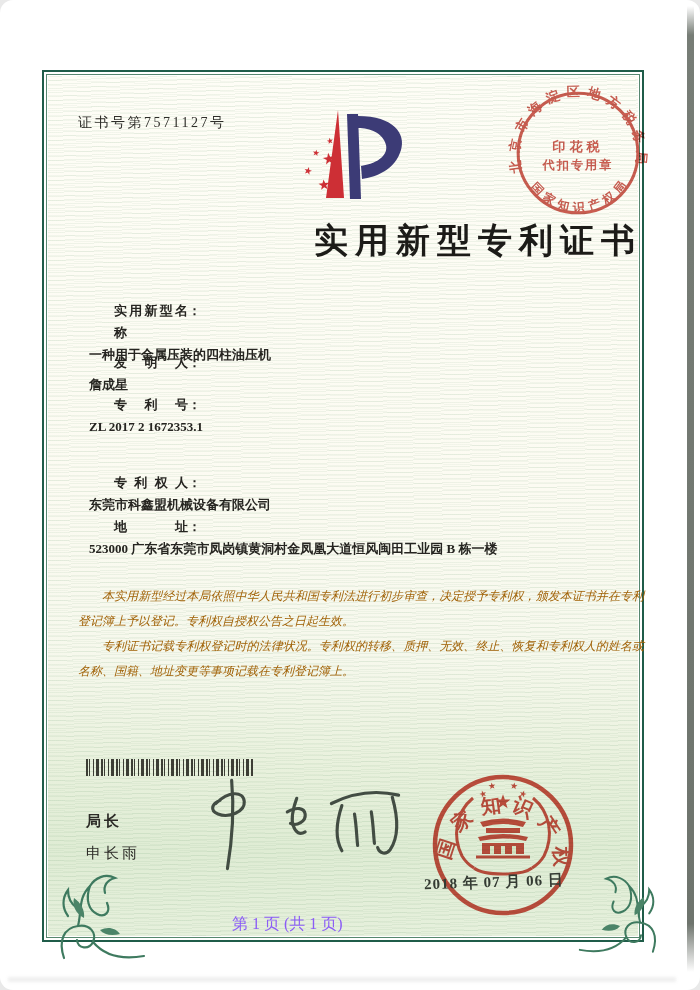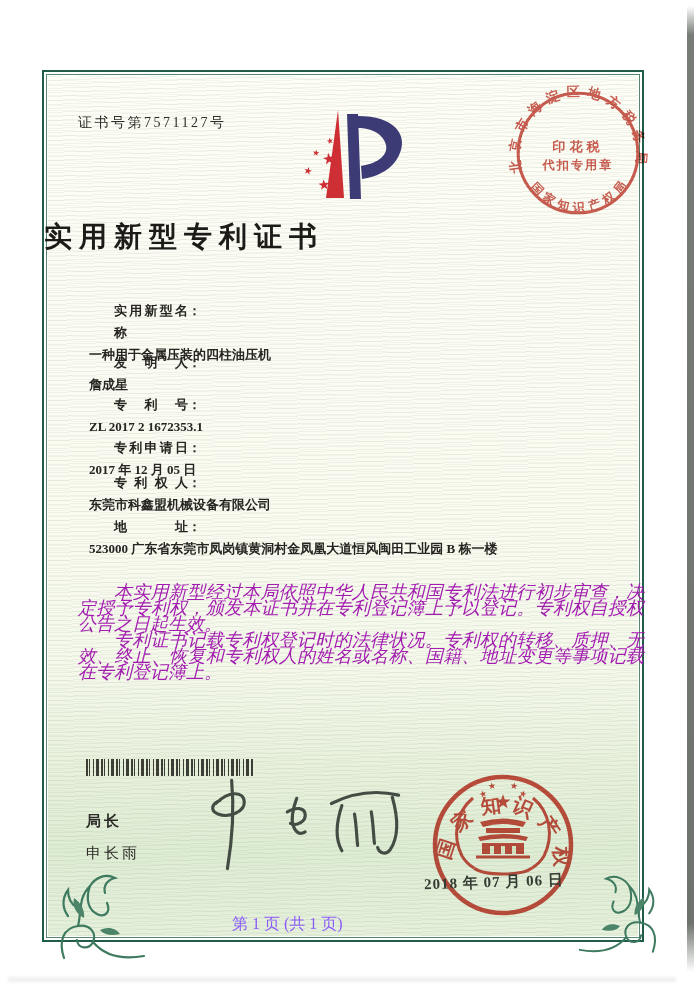--- a/index.html
+++ b/index.html
@@ -1,47 +1,47 @@
 <!DOCTYPE html>
 <html><head>
 <meta charset="utf-8">
 <style>
   html,body{margin:0;padding:0;background:#e9e9e9;}
   .page{
     position:relative;width:700px;height:990px;background:#ffffff;overflow:hidden;
-    font-family:"Liberation Serif","DejaVu Serif",serif;color:#2b2a26;
+    font-family:"Liberation Serif","DejaVu Serif",serif;color:#2b2a26;border-radius:13px;
   }
   
   .scan-edge-right{position:absolute;left:687px;top:6px;width:7px;height:966px;
     background:linear-gradient(180deg,rgba(90,95,90,0) 0%,#777d76 3%,#6e746d 95%,rgba(90,95,90,0) 100%);}
   .scan-shadow-bottom{position:absolute;left:8px;bottom:8px;width:668px;height:5px;
     background:rgba(100,100,95,.10);filter:blur(1.5px);}
   
   .frame{position:absolute;left:42px;top:70px;width:602px;height:872px;
     border:2.5px solid #1f5c49;box-sizing:border-box;}
   .frame::before{content:"";position:absolute;inset:2px;border:1.5px solid #57876f;pointer-events:none;}
   
   .paper{position:absolute;inset:4px;
     background:
       repeating-linear-gradient(178deg,rgba(110,160,115,0.10) 0 1px,rgba(255,255,255,0) 1px 4px),
       repeating-linear-gradient(2deg,rgba(110,160,115,0.07) 0 1px,rgba(255,255,255,0) 1px 5px),
       linear-gradient(180deg,#fefdf6 0%,#fcfbf2 48%,#f6f8ec 68%,#e9f1dd 80%,#dfecd4 90%,#e6f0dc 100%);}
   .layer{position:absolute;inset:0;}
   .cert-no{position:absolute;left:34px;top:42px;font-size:14px;letter-spacing:2.5px;color:#2e2d29;}
-  .title{position:absolute;left:0;top:146px;width:100%;text-align:left;
-    font-size:28px;font-weight:bold;letter-spacing:7px;color:#1c1b18;}
+  .title{position:absolute;left:0;top:146px;width:100%;text-align:right;
+    font-size:34px;font-weight:bold;letter-spacing:7px;color:#1c1b18;}
   
   .row{position:absolute;left:34px;font-size:13px;line-height:22px;color:#262521;font-weight:bold;}
   .lab-chars{display:inline-block;width:74px;text-align:justify;text-align-last:justify;vertical-align:top;margin-left:36px;}
   .colon{display:inline-block;vertical-align:top;}
   .val{display:inline-block;vertical-align:top;margin-left:11px;width:452px;}
   .pair2{position:absolute;left:284px;top:0;white-space:nowrap;}
   
-  .paras{position:absolute;left:34px;top:512px;width:566px;font-size:18px;line-height:16px;
-    color:#a21caf;font-style:italic;text-align:justify;}
+  .paras{position:absolute;left:34px;top:512px;width:566px;font-size:12px;line-height:25px;
+    color:#a16207;font-style:italic;text-align:justify;}
   .paras p{margin:0;text-indent:2em;}
   .barcode{position:absolute;left:42px;top:687px;width:168px;height:17px;opacity:.88;
     background:repeating-linear-gradient(90deg,#26261f 0 2px,transparent 2px 3px,#26261f 3px 4px,
       transparent 4px 7px,#26261f 7px 8px,transparent 8px 10px,#26261f 10px 13px,transparent 13px 15px);}
   .director-title{position:absolute;left:42px;top:740px;font-size:15px;letter-spacing:3px;color:#2c2b27;font-weight:bold;}
   .director-name{position:absolute;left:42px;top:772px;font-size:15px;letter-spacing:3px;color:#2c2b27;font-weight:normal;}
   .sig-svg{position:absolute;left:148px;top:700px;}
   .seal-svg{position:absolute;left:374px;top:688px;mix-blend-mode:multiply;}
   .taxstamp-svg{position:absolute;left:463px;top:10px;mix-blend-mode:multiply;}
   .seal-date{position:absolute;left:380px;top:800px;width:190px;font-size:15px;letter-spacing:1px;
@@ -102,23 +102,20 @@
       <div class="title">实用新型专利证书</div>
 
       <div class="row" style="top:228px">
         <span class="lab-chars">实用新型名称</span><span class="colon">：</span><span class="val">一种用于金属压装的四柱油压机</span>
       </div>
       <div class="row" style="top:280px">
         <span class="lab-chars">发明人</span><span class="colon">：</span><span class="val">詹成星</span>
       </div>
       <div class="row" style="top:322px">
         <span class="lab-chars">专利号</span><span class="colon">：</span><span class="val">ZL 2017 2 1672353.1</span>
-      </div>
-      <div class="row" style="top:365px">
-        <span class="lab-chars">专利申请日</span><span class="colon">：</span><span class="val">2017 年 12 月 05 日</span>
       </div>
       <div class="row" style="top:400px">
         <span class="lab-chars">专利权人</span><span class="colon">：</span><span class="val">东莞市科鑫盟机械设备有限公司</span>
       </div>
       <div class="row" style="top:444px">
         <span class="lab-chars">地址</span><span class="colon">：</span><span class="val">523000 广东省东莞市凤岗镇黄洞村金凤凰大道恒风闽田工业园 B 栋一楼</span>
       </div>
 
       <div class="paras">
         <p>本实用新型经过本局依照中华人民共和国专利法进行初步审查，决定授予专利权，颁发本证书并在专利登记簿上予以登记。专利权自授权公告之日起生效。</p>

